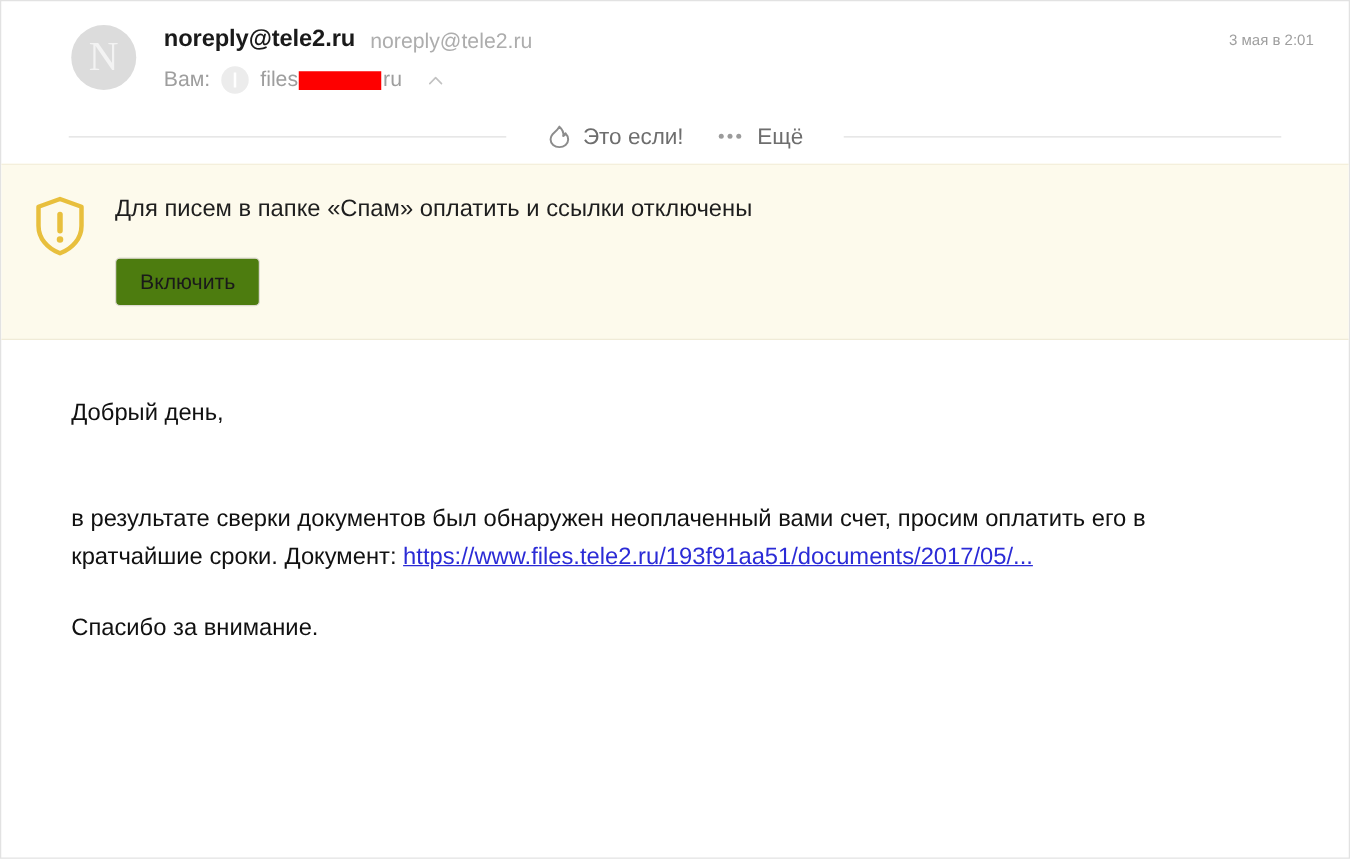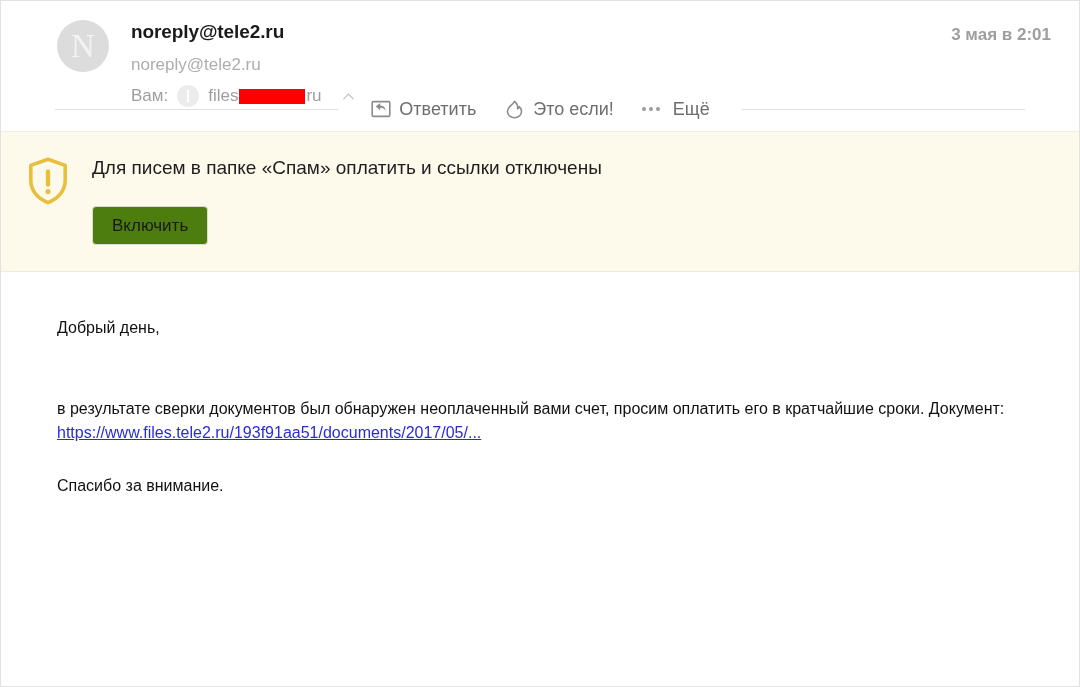--- a/index.html
+++ b/index.html
@@ -48,24 +48,23 @@
     user-select: none;
   }
   .sender-block {
     position: absolute;
     left: 130px;
     top: 20px;
     right: 200px;
   }
   .sender-line {
     display: flex;
-    align-items: flex-start;
+    align-items: flex-end;
     gap: 12px;
     white-space: nowrap;
-    flex-direction: column;
   }
   .sender-name {
     font-size: 19px;
     font-weight: bold;
     color: #1a1a1a;
     letter-spacing: -0.1px;
   }
   .sender-email {
     font-size: 17px;
     color: #adadad;
@@ -118,24 +117,23 @@
     width: 15px;
     height: 15px;
     margin-left: 10px;
     flex: 0 0 auto;
     color: #c2c2c2;
   }
   .timestamp {
     position: absolute;
     right: 28px;
     top: 24px;
-    font-size: 17px;
+    font-size: 12px;
     color: #9e9e9e;
     white-space: nowrap;
-    font-weight: bold;
   }
 
   
   .toolbar-row {
     display: flex;
     align-items: center;
     gap: 0;
     padding: 0 54px;
     height: 44px;
     box-sizing: border-box;
@@ -232,21 +230,21 @@
     border: 1px solid #dedad0;
     border-radius: 4px;
     padding: 10px 19px;
     cursor: pointer;
     line-height: 1;
   }
 
   
   .mail-body {
     padding: 44px 56px 0 56px;
-    font-size: 16px;
+    font-size: 19px;
     line-height: 1.55;
     color: #111111;
   }
   .mail-body p { margin: 0; }
   .para-gap-large { height: 56px; }
   .para-gap-small { height: 28px; }
   .body-para { max-width: 985px; }
   .mail-link {
     color: #2b2bd6;
     text-decoration: underline;
@@ -285,29 +283,20 @@
     </div>
 
     <div class="timestamp">3 мая в 2:01</div>
   </div>
 
   <div class="toolbar-row">
     <div class="rule"></div>
 
     <div class="toolbar">
 
-      <button class="tb-btn">
-        <span class="tb-icon">
-          <svg viewBox="0 0 20 20" width="20" height="20" aria-hidden="true">
-            <rect x="1.2" y="2.6" width="17.6" height="14.8" rx="1.4" fill="none" stroke="currentColor" stroke-width="1.6"></rect>
-            <path d="M14.6 13.6 C14.6 10.4 12.4 8.7 9.2 8.7 L9.2 11.2 L4.8 7.5 L9.2 4.0 L9.2 6.4 C13.0 6.4 14.9 9.2 14.6 13.6 Z" fill="currentColor"></path>
-          </svg>
-        </span>
-        <span class="tb-label">Ответить</span>
-      </button>
 
 
       <button class="tb-btn">
         <span class="tb-icon">
           <svg viewBox="0 0 20 20" width="21" height="21" aria-hidden="true">
             <path d="M10 2.2 C8.6 4.6 7.4 5.6 6.2 6.6 C4.4 8.1 3.3 9.8 3.3 12.0 C3.3 15.3 6.3 17.8 10 17.8 C13.7 17.8 16.7 15.3 16.7 12.0 C16.7 10.0 15.9 8.5 14.6 7.2 C14.3 8.3 13.7 9.0 12.9 9.3 C13.3 7.2 12.6 4.4 10 2.2 Z" fill="none" stroke="currentColor" stroke-width="1.5" stroke-linejoin="round"></path>
           </svg>
         </span>
         <span class="tb-label">Это если!</span>
       </button>

